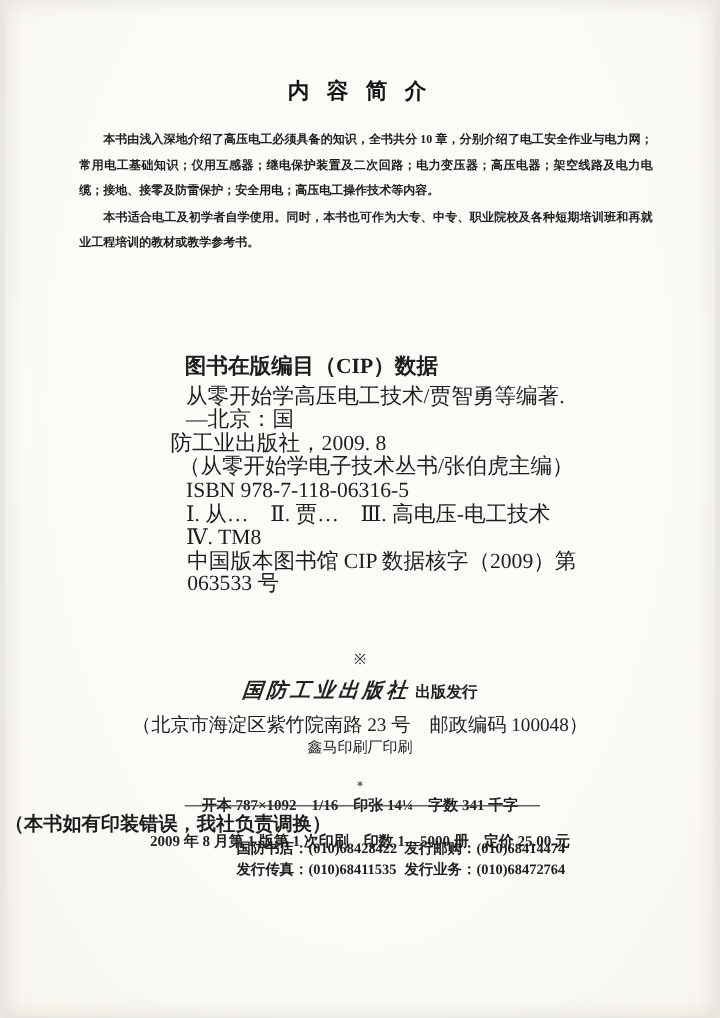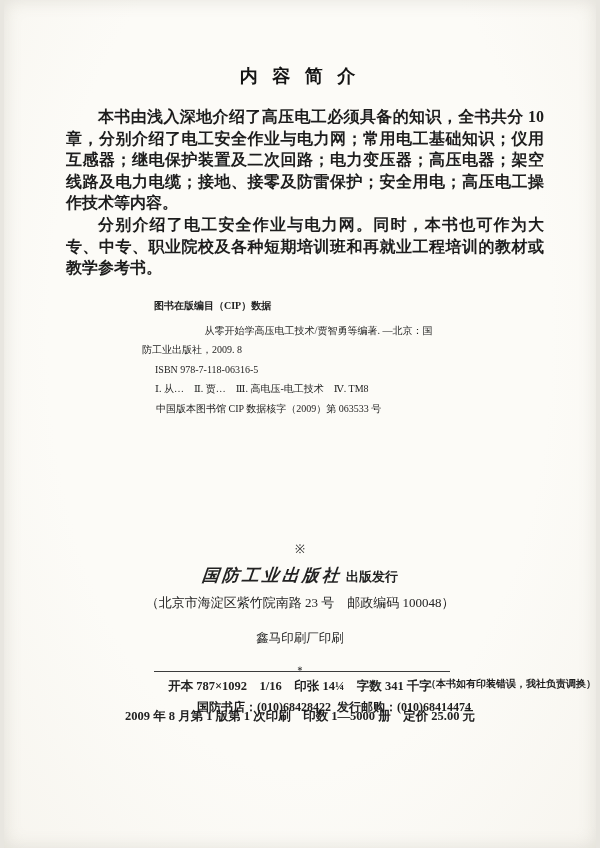--- a/index.html
+++ b/index.html
@@ -15,83 +15,84 @@
     overflow:hidden;
   }
   .title {
     position:absolute; top:64px; left:0; right:0;
     text-align:center;
     font-size:18px; font-weight:bold; letter-spacing:5px;
     color:#141414;
   }
   .intro {
     position:absolute; top:106px; left:62px; width:478px;
-    font-size:16px; line-height:21.6px;
+    font-size:10px; line-height:21.6px;
     font-weight:600; text-align:justify;
   }
   .intro p { margin:0; text-indent:2em; }
   .cip {
     position:absolute; left:138px; top:296px; width:340px;
-    font-size:10px; line-height:19.6px;
+    font-size:18px; line-height:19.6px;
   }
   .cip .cip-header { font-weight:bold; padding-left:12px; margin-bottom:5px; }
-  .cip .l1 { padding-left:13px;text-align:center; }
+  .cip .l1 { padding-left:13px; }
   .cip .l2 { padding-left:0; }
   .cip .l3 { padding-left:7px; }
   .cip .l4 { padding-left:13px; }
   .cip .l5 { padding-left:13px; }
   .cip .l6 { padding-left:14px; }
   .colophon {
     position:absolute; top:540px; left:0; right:0;
     text-align:center; font-size:12.5px; color:#222;
   }
   .colophon .ref-mark { font-size:12px; margin-bottom:7px; }
   .colophon .publisher { margin-bottom:7px; font-size:13px; font-weight:bold; }
   .colophon .publisher .script {
     font-size:17px; font-style:italic; font-weight:bold;
     letter-spacing:3px; transform:skewX(-6deg); display:inline-block;
     margin-right:4px;
   }
-  .colophon .address { font-size:13px; margin-bottom:18px; }
+  .colophon .address { font-size:16px; margin-bottom:0; }
   .colophon .printer { margin-bottom:17px; }
   .colophon .distributor { margin-bottom:2px; }
   .colophon .star { font-size:11px; line-height:12px; margin-bottom:2px; }
   .colophon .format-line { margin-bottom:13px; font-weight:600; }
   .colophon .edition-line { font-weight:600; }
   .rule {
     position:absolute; left:150px; right:146px; top:671px;
     border-top:1.5px solid #3c3c3c;
   }
   .notice {
     position:absolute; top:677px; left:0; right:0;
-    text-align:right; font-weight:bold; font-size:10px;
+    text-align:left; font-weight:bold; font-size:16px;
   }
   .contacts {
     position:absolute; top:699px; left:177px;
     font-size:12px; line-height:16.5px; font-weight:600;
   }
   .contact-row { display:flex;margin-left:16px; }
   .contact-left { width:140px; }
 </style>
 </head>
 <body>
 
 <div class="paper">
 
   <div class="title">内 容 简 介</div>
 
   <div class="intro">
     <p>本书由浅入深地介绍了高压电工必须具备的知识，全书共分 10 章，分别介绍了电工安全作业与电力网；常用电工基础知识；仪用互感器；继电保护装置及二次回路；电力变压器；高压电器；架空线路及电力电缆；接地、接零及防雷保护；安全用电；高压电工操作技术等内容。</p>
-    <p>分别介绍了电工安全作业与电力网。同时，本书也可作为大专、中专、职业院校及各种短期培训班和再就业工程培训的教材或教学参考书。</p>
+    <p>本书适合电工及初学者自学使用。同时，本书也可作为大专、中专、职业院校及各种短期培训班和再就业工程培训的教材或教学参考书。</p>
   </div>
 
   <div class="cip">
     <div class="cip-header">图书在版编目（CIP）数据</div>
     <div class="l1">从零开始学高压电工技术/贾智勇等编著. —北京：国</div>
     <div class="l2">防工业出版社，2009. 8</div>
+    <div class="l3">（从零开始学电子技术丛书/张伯虎主编）</div>
     <div class="l4">ISBN 978-7-118-06316-5</div>
     <div class="l5">Ⅰ. 从…　Ⅱ. 贾…　Ⅲ. 高电压-电工技术　Ⅳ. TM8</div>
     <div class="l6">中国版本图书馆 CIP 数据核字（2009）第 063533 号</div>
   </div>
 
   <div class="colophon">
     <div class="ref-mark">※</div>
     <div class="publisher">
       <span class="script">国防工业出版社</span><span>出版发行</span>
     </div>
@@ -104,15 +105,19 @@
 
   <div class="rule"></div>
 
   <div class="notice">（本书如有印装错误，我社负责调换）</div>
 
   <div class="contacts">
     <div class="contact-row">
       <span class="contact-left">国防书店：(010)68428422</span>
       <span class="contact-right">发行邮购：(010)68414474</span>
     </div>
+    <div class="contact-row">
+      <span class="contact-left">发行传真：(010)68411535</span>
+      <span class="contact-right">发行业务：(010)68472764</span>
+    </div>
   </div>
 
 </div>
 
 </body></html>

